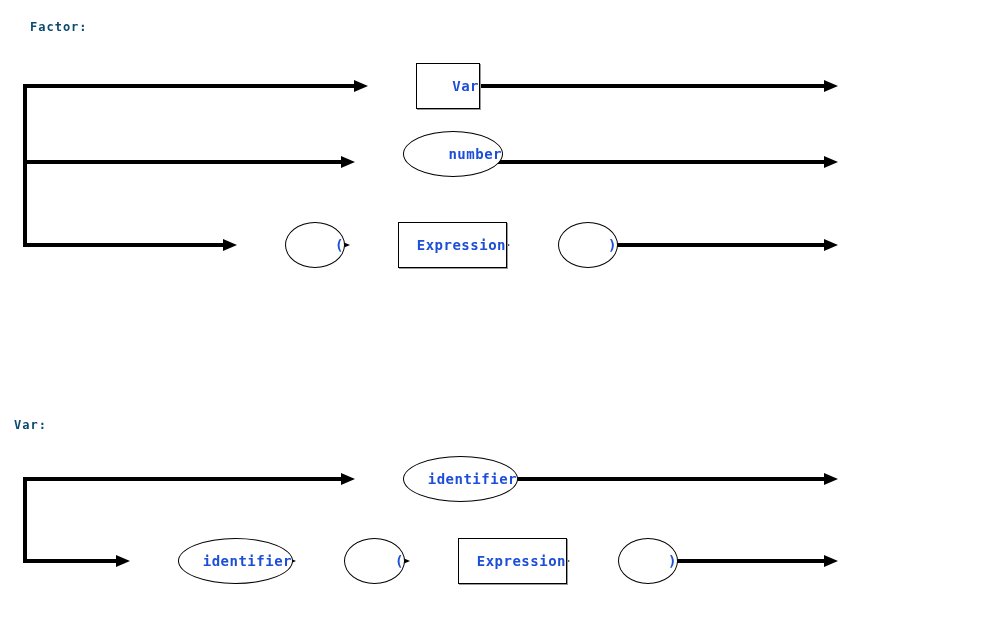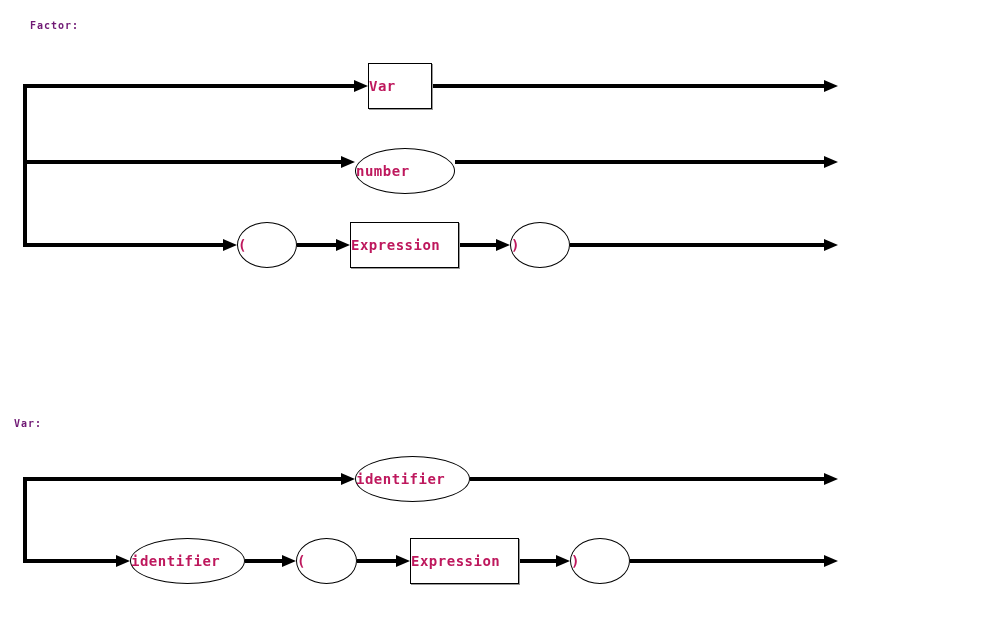--- a/index.html
+++ b/index.html
@@ -11,23 +11,23 @@
     position: relative;
     width: 987px;
     height: 637px;
     background: #ffffff;
     overflow: hidden;
     font-family: "DejaVu Sans Mono", "Liberation Mono", monospace;
   }
   .title {
     position: absolute;
     font-weight: bold;
-    font-size: 10px;
+    font-size: 12px;
     letter-spacing: 1px;
-    color: #701a75;
+    color: #0c4a6e;
     white-space: nowrap;
     text-align: center;
   }
   .line-h {
     position: absolute;
     height: 4px;
     background: #000000;
   }
   .line-v {
     position: absolute;
@@ -40,27 +40,28 @@
     height: 0;
     border-top: 6px solid transparent;
     border-bottom: 6px solid transparent;
     border-left: 14px solid #000000;
   }
   .node {
     position: absolute;
     background: #ffffff;
     display: flex;
     align-items: center;
-    justify-content: flex-start;
+    justify-content: flex-end;
     font-weight: bold;
     font-size: 14px;
     letter-spacing: 0.5px;
-    color: #be185d;
+    color: #1d4ed8;
     box-sizing: border-box;
     z-index: 2;
+    margin-left: 48px;
   }
   .terminal {
     border: 1px solid #000000;
     border-radius: 50%;
   }
   .nonterminal {
     border: 1px solid #000000;
     box-shadow: 1px 1px 0 #999999;
   }
 </style>
@@ -76,21 +77,21 @@
   <div class="line-h" style="left:23px; top:84px; width:331px;"></div>
   <div class="arrow" style="left:354px; top:80px;"></div>
   <div class="node nonterminal" style="left:368px; top:63px; width:64px; height:46px;">
     <span>Var</span>
   </div>
   <div class="line-h" style="left:432px; top:84px; width:392px;"></div>
   <div class="arrow" style="left:824px; top:80px;"></div>
 
   <div class="line-h" style="left:23px; top:160px; width:318px;"></div>
   <div class="arrow" style="left:341px; top:156px;"></div>
-  <div class="node terminal" style="left:355px; top:148px; width:100px; height:46px;">
+  <div class="node terminal" style="left:355px; top:131px; width:100px; height:46px;">
     <span>number</span>
   </div>
   <div class="line-h" style="left:455px; top:160px; width:369px;"></div>
   <div class="arrow" style="left:824px; top:156px;"></div>
 
   <div class="line-h" style="left:23px; top:243px; width:200px;"></div>
   <div class="arrow" style="left:223px; top:239px;"></div>
   <div class="node terminal" style="left:237px; top:222px; width:60px; height:46px;">
     <span>(</span>
   </div>

